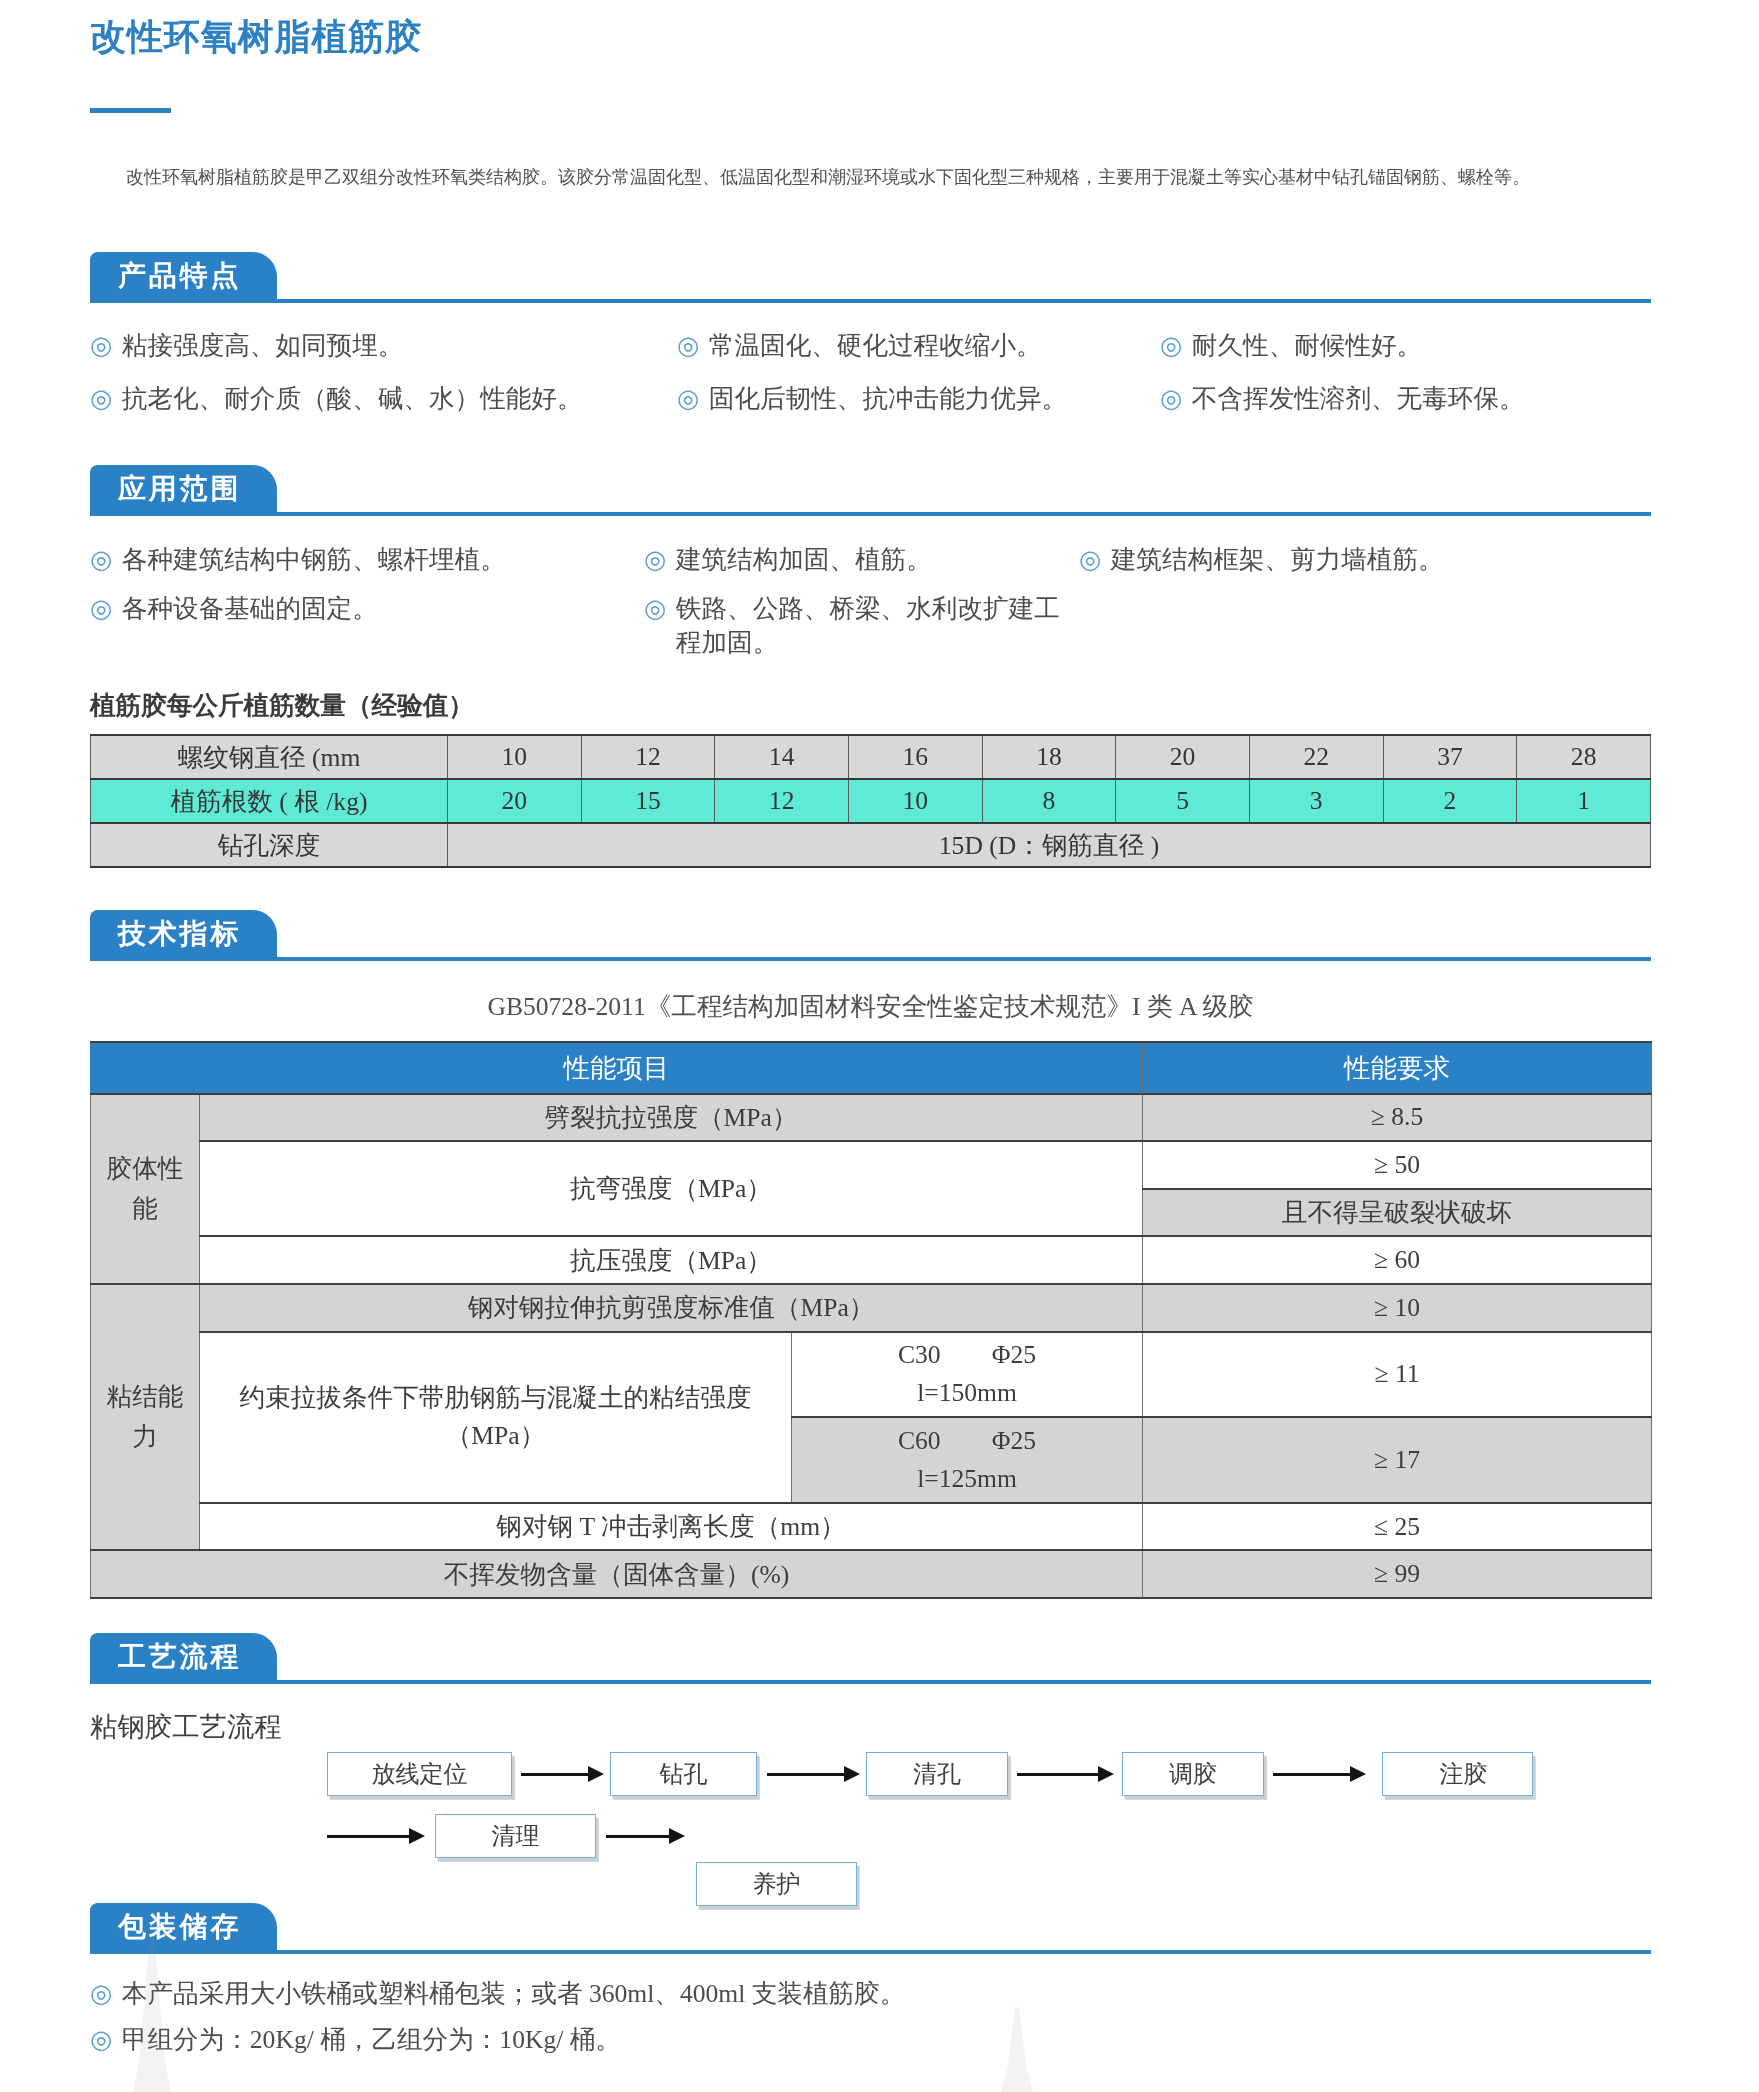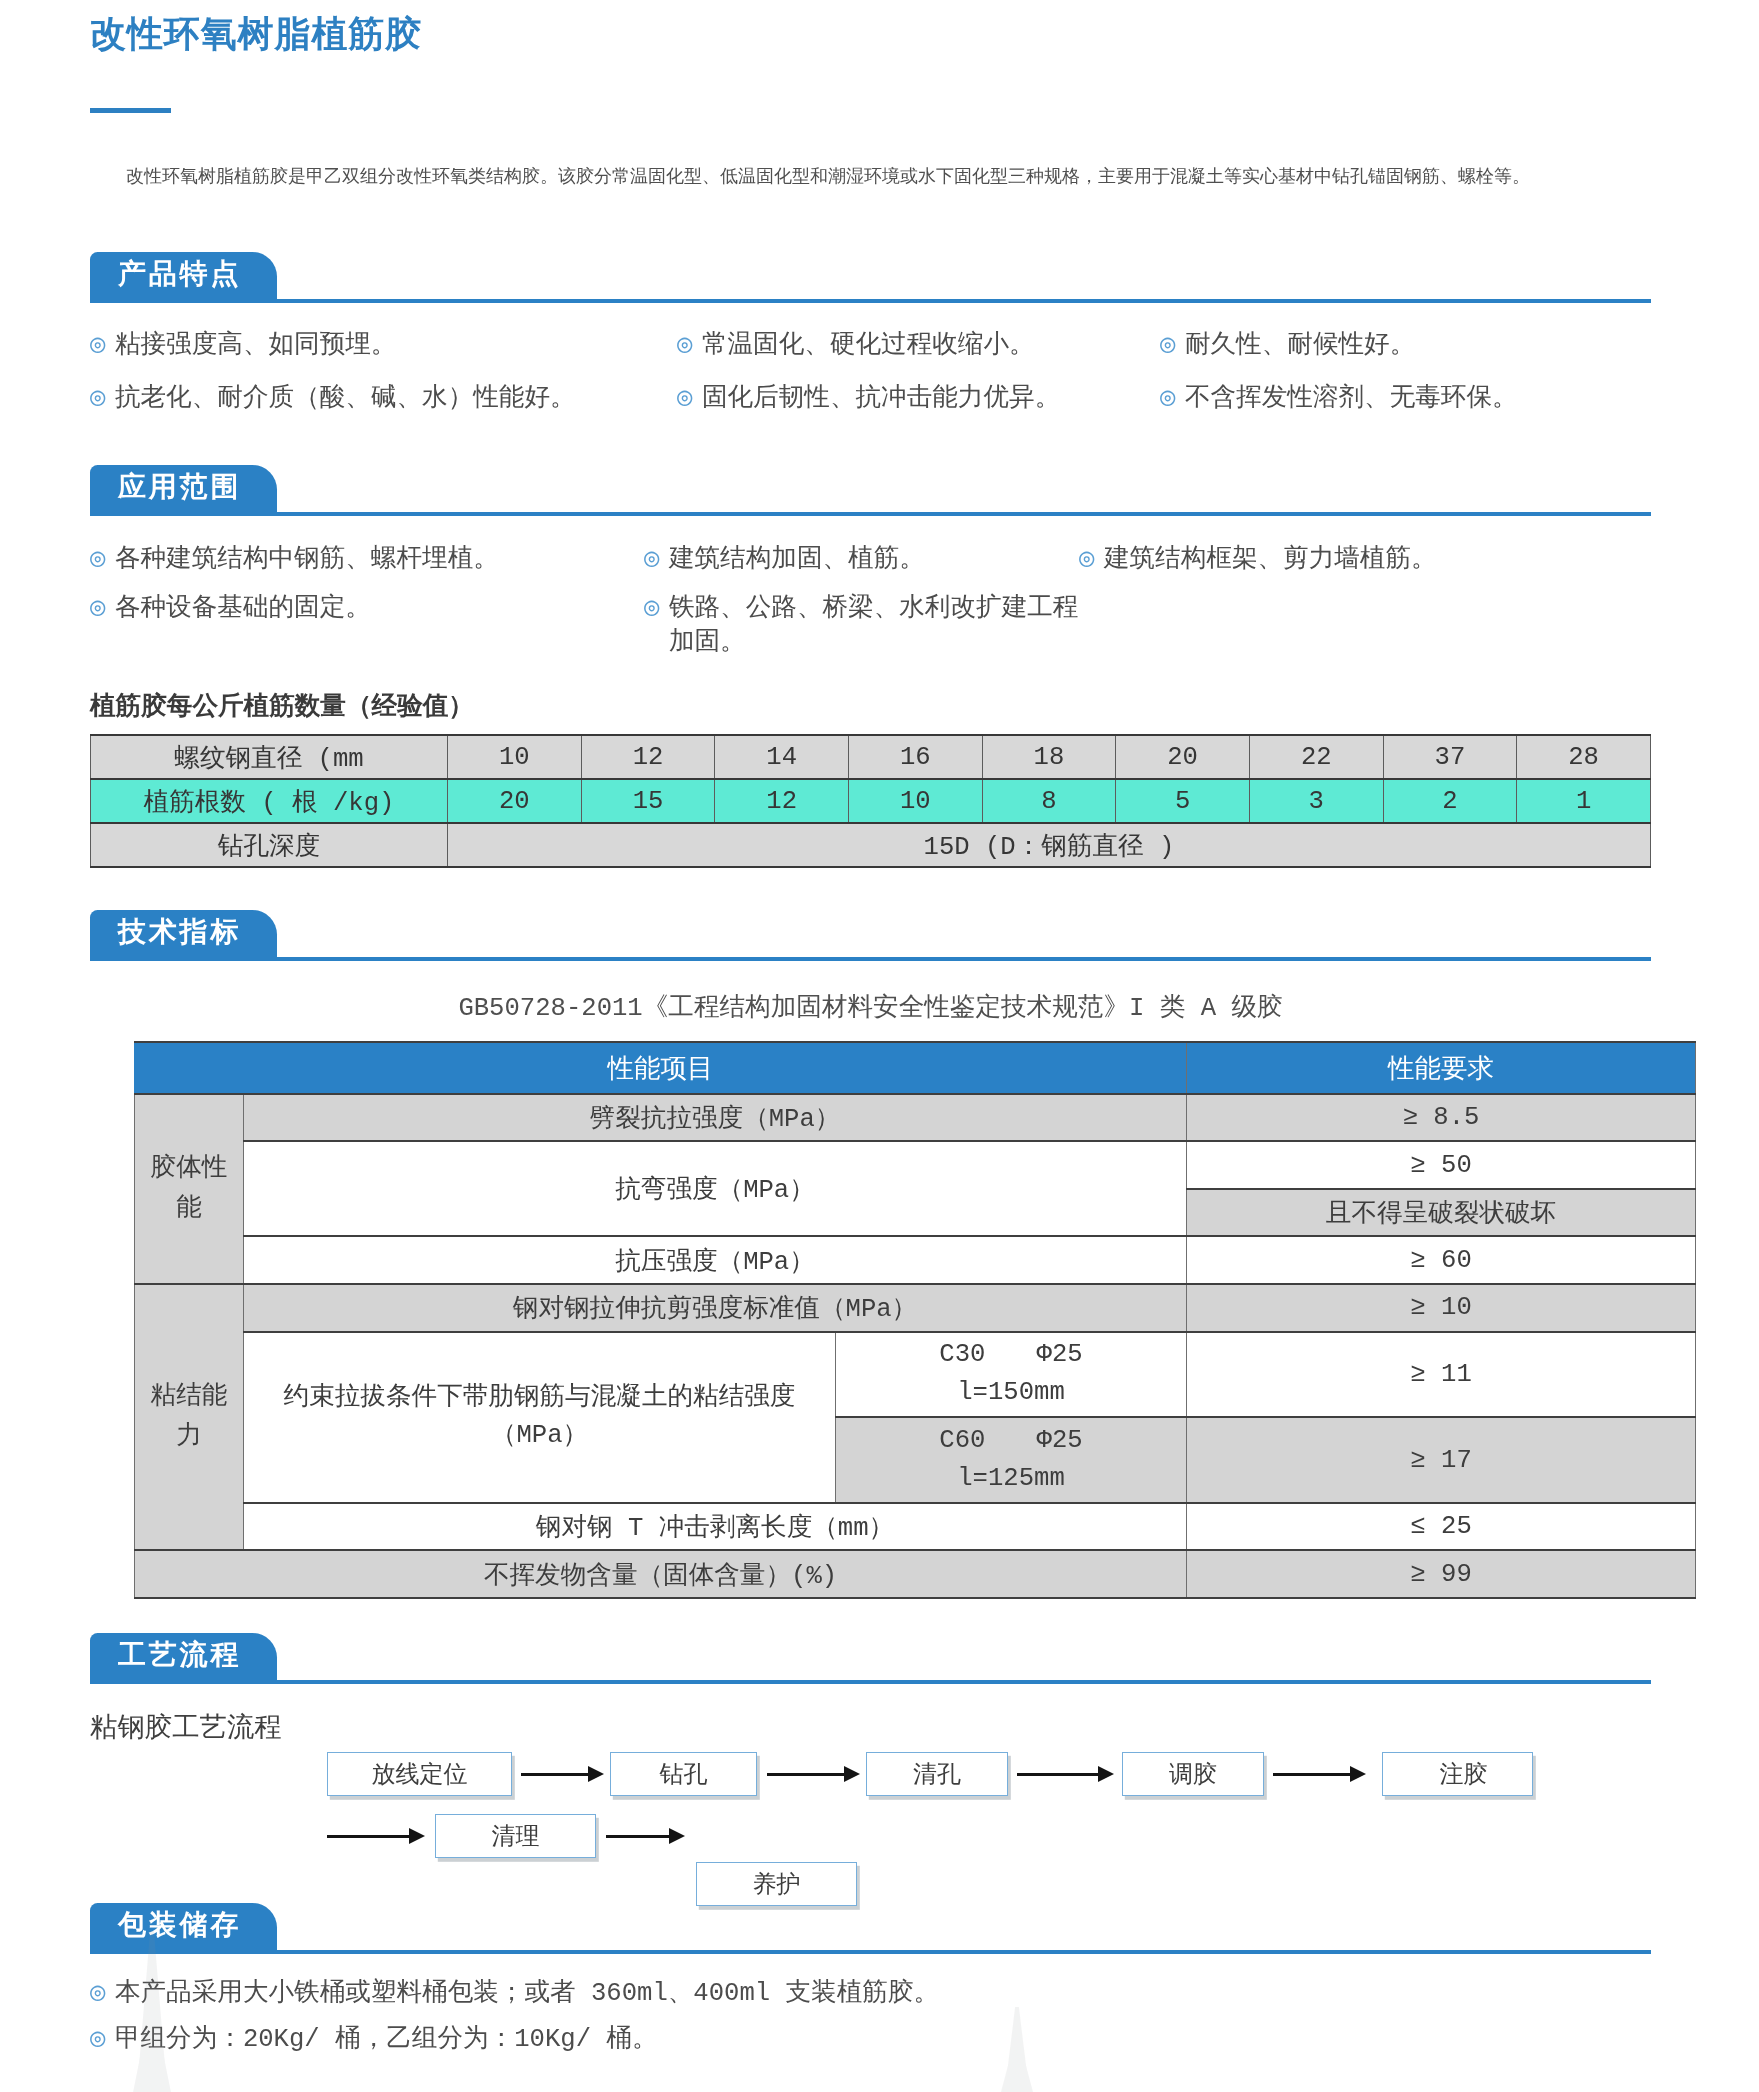--- a/index.html
+++ b/index.html
@@ -1,20 +1,20 @@
 <!DOCTYPE html>
 <html style="font-size:15px"><head>
 <meta charset="utf-8">
 <style>
   html,body{margin:0;padding:0;background:#ffffff;}
   .page{
     position:relative;
     width:1759px;height:2092px;
     background:#ffffff;
-    font-family:Liberation Mono, monospace;
+    font-family:Liberation Serif, serif;
     color:#4a4a4a;
     overflow:hidden;
   }
   .content{margin-left:90px;width:1561px;position:relative;}
 
   
   .doc-title{
     margin:0;padding-top:15px;
     font-size:36px;line-height:44px;font-weight:bold;
     color:#2d80c2;letter-spacing:0.9px;
@@ -55,21 +55,21 @@
     border-top:2.8px solid #383838;border-bottom:2.8px solid #383838;
     height:42px;text-align:center;font-weight:normal;padding:0 3.8px;
   }
   table.rebar .gray{background:#d8d8d8;}
   table.rebar .white{background:#5eead4;}
 
   
   .tech-caption{margin:28px 0 0 0;font-size:25.6px;color:#4f4f4f;text-align:center;}
   table.tech{
     margin-top:17px;border-collapse:collapse;width:1561px;
-    font-size:25.6px;color:#3d3d3d;table-layout:fixed;margin-left:44px;
+    font-size:25.6px;color:#3d3d3d;table-layout:fixed;
   }
   table.tech td,table.tech th{
     border:0.9px solid #6f6f6f;
     border-top:2.8px solid #3f3f3f;border-bottom:2.8px solid #3f3f3f;
     text-align:center;padding:3.8px 7.6px;font-weight:normal;
   }
   table.tech th.blue{
     background:#2a81c6;color:#ffffff;font-size:26.5px;height:42px;
     border-left:0.9px solid #2a81c6;border-right:0.9px solid #6f6f6f;
   }

